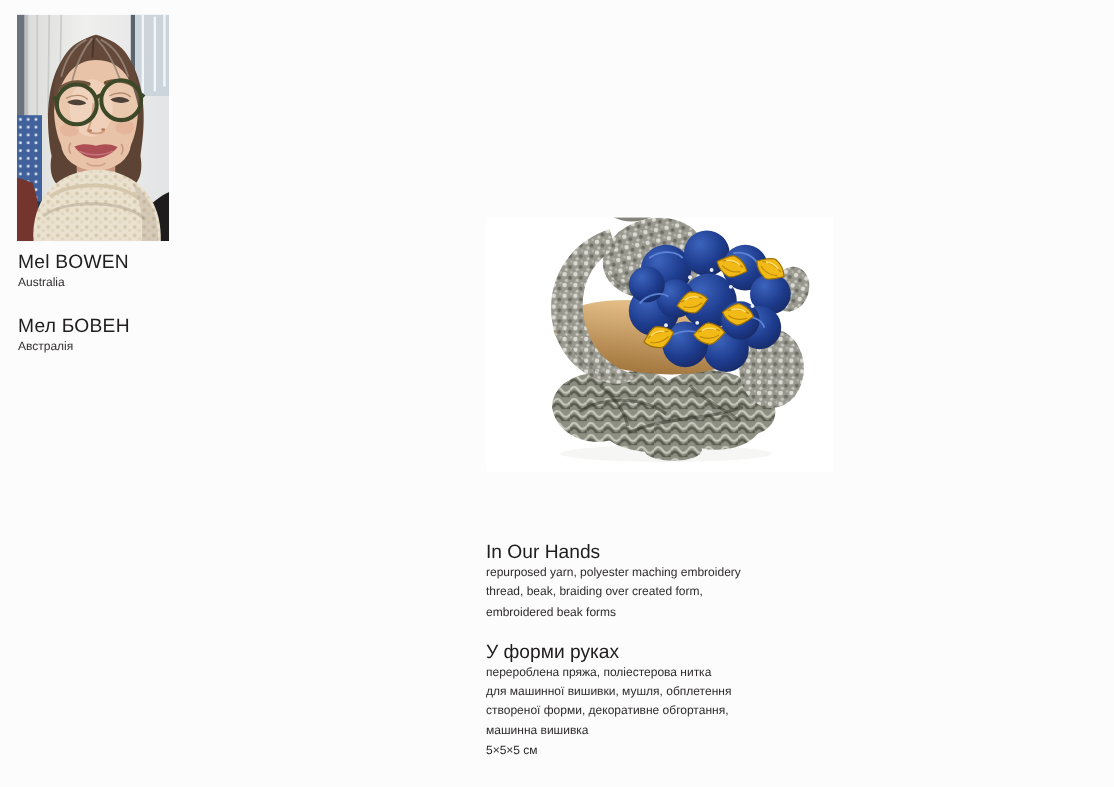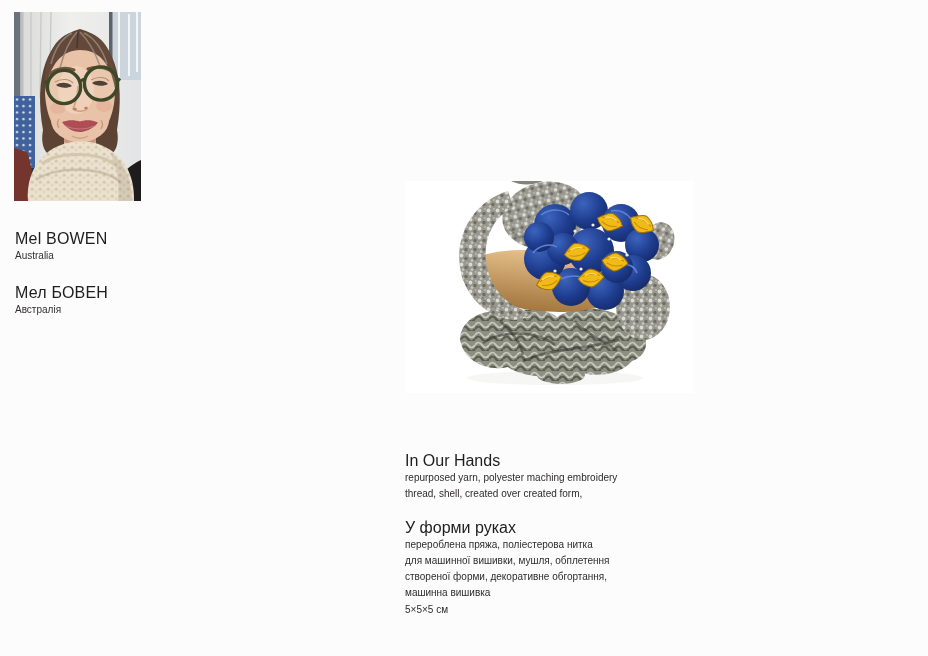--- a/index.html
+++ b/index.html
@@ -6,21 +6,21 @@
   body{
     width:928px;height:656px;position:relative;overflow:hidden;
     background:#fcfcfc;
     font-family:"Liberation Sans", sans-serif;
     color:#231f20;
   }
   .photo{position:absolute;overflow:hidden;background:#ffffff;}
   .portrait-photo{left:14px;top:12px;width:127px;height:189px;}
   .artwork-photo{left:405px;top:181px;width:289px;height:212px;}
   .artist-block{position:absolute;left:15px;top:209px;}
-  .artist-name{font-size:16px;line-height:19px;letter-spacing:.2px;color:#1f1d1e;margin-top:20px;}
+  .artist-name{font-size:16px;line-height:19px;letter-spacing:.2px;color:#1f1d1e;}
   .artist-country{font-size:10px;line-height:16px;color:#343031;}
   .artist-name.uk{margin-top:19px;}
   .artwork-block{position:absolute;left:405px;top:452px;width:312px;}
   .work-title{font-size:16px;line-height:18px;color:#1f1d1e;}
   .work-line{font-size:10px;line-height:16.3px;color:#2e2b2c;}
   .work-title.uk{margin-top:16px;}
   svg{display:block;}
 </style>
 </head>
 <body>
@@ -219,21 +219,22 @@
         <use href="#beakShape" transform="translate(144 100) rotate(-18)"></use>
         <use href="#beakShape" transform="translate(237 43) rotate(30)"></use>
       </g>
     </g>
   </svg>
 </div>
 
 <div class="artwork-block">
   <div class="work-title">In Our Hands</div>
   <div class="work-line">repurposed yarn, polyester maching embroidery</div>
-  <div class="work-line">thread, shell, created over created form,</div>
+  <div class="work-line">thread, beak, braiding over created form,</div>
+  <div class="work-line">embroidered beak forms</div>
 
   <div class="work-title uk">У форми руках</div>
   <div class="work-line">перероблена пряжа, поліестерова нитка</div>
   <div class="work-line">для машинної вишивки, мушля, обплетення</div>
   <div class="work-line">створеної форми, декоративне обгортання,</div>
   <div class="work-line">машинна вишивка</div>
   <div class="work-line">5×5×5 см</div>
 </div>
 
 </body></html>

